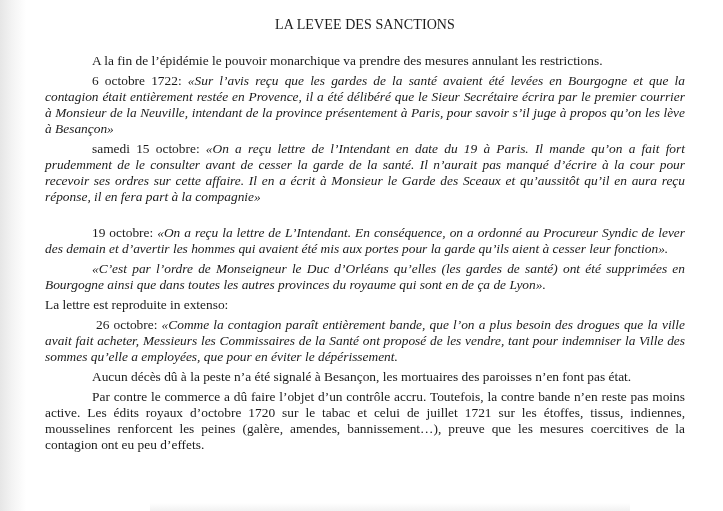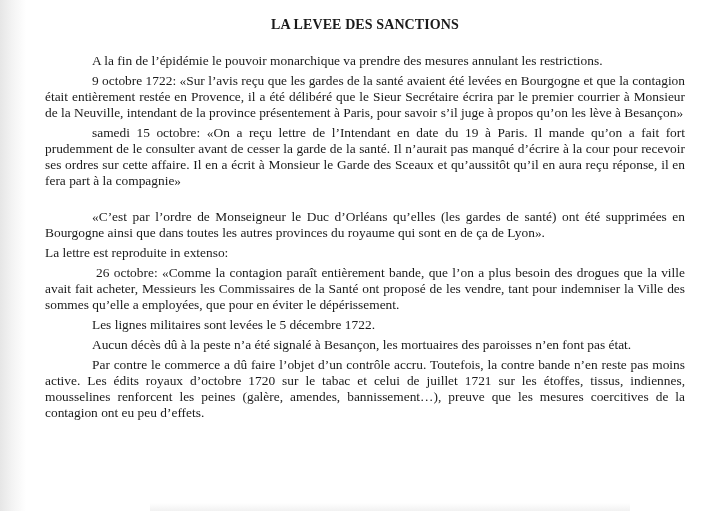--- a/index.html
+++ b/index.html
@@ -17,77 +17,77 @@
   .bottom-shade {
     position: absolute; left: 150px; top: 503px; width: 480px; height: 8px;
     background: linear-gradient(to bottom, #ffffff 0%, #ececec 100%);
     opacity: 0.7;
   }
   .page {
     position: absolute; left: 41px; top: 0; width: 648px;
   }
   .title {
     position: absolute; left: 0; width: 648px; top: 17px;
-    text-align: center; font-weight: bold; font-size: 14px;
+    text-align: center; font-weight: normal; font-size: 14px;
     letter-spacing: 0.1px; margin: 0;
   }
   .body {
     position: absolute; left: 0; top: 49px; width: 648px;
     font-size: 13.4px; line-height: 16px;
     text-align: justify;
   }
   .p { margin: 4px; text-indent: 47px; }
   .p.noindent { text-indent: 0; }
   .p.indent-more { text-indent: 51px; }
   .gap { height: 12px; }
-  .it { }
+  .it { font-style: italic; }
   .last-line-left { text-align-last: left; }
 </style>
 </head>
 <body>
 
 <div class="left-shade"></div>
 <div class="bottom-shade"></div>
 
 <div class="page">
   <h1 class="title">LA LEVEE DES SANCTIONS</h1>
 
   <div class="body">
     <p class="p last-line-left">
       <span>A la fin de l’épidémie le pouvoir monarchique va prendre des mesures annulant les restrictions.</span>
     </p>
 
     <p class="p last-line-left">
-      <span>9 octobre 1722: </span><span class="it">«Sur l’avis reçu que les gardes de la santé avaient été levées en Bourgogne et que la contagion était entièrement restée en Provence, il a été délibéré que le Sieur Secrétaire écrira par le premier courrier à Monsieur de la Neuville, intendant de la province présentement à Paris, pour savoir s’il juge à propos qu’on les lève à Besançon»</span>
+      <span>6 octobre 1722: </span><span class="it">«Sur l’avis reçu que les gardes de la santé avaient été levées en Bourgogne et que la contagion était entièrement restée en Provence, il a été délibéré que le Sieur Secrétaire écrira par le premier courrier à Monsieur de la Neuville, intendant de la province présentement à Paris, pour savoir s’il juge à propos qu’on les lève à Besançon»</span>
     </p>
 
     <p class="p last-line-left">
       <span>samedi 15 octobre: </span><span class="it">«On a reçu lettre de l’Intendant en date du 19 à Paris. Il mande qu’on a fait fort prudemment de le consulter avant de cesser la garde de la santé. Il n’aurait pas manqué d’écrire à la cour pour recevoir ses ordres sur cette affaire. Il en a écrit à Monsieur le Garde des Sceaux et qu’aussitôt qu’il en aura reçu réponse, il en fera part à la compagnie»</span>
     </p>
 
     <div class="gap"></div>
 
+    <p class="p last-line-left">
+      <span>19 octobre: </span><span class="it">«On a reçu la lettre de L’Intendant. En conséquence, on a ordonné au Procureur Syndic de lever des demain et d’avertir les hommes qui avaient été mis aux portes pour la garde qu’ils aient à cesser leur fonction».</span>
+    </p>
 
     <p class="p last-line-left">
       <span class="it">«C’est par l’ordre de Monseigneur le Duc d’Orléans qu’elles (les gardes de santé) ont été supprimées en Bourgogne ainsi que dans toutes les autres provinces du royaume qui sont en de ça de Lyon».</span>
     </p>
 
     <p class="p noindent last-line-left">
       <span>La lettre est reproduite in extenso:</span>
     </p>
 
     <p class="p indent-more last-line-left">
       <span>26 octobre: </span><span class="it">«Comme la contagion paraît entièrement bande, que l’on a plus besoin des drogues que la ville avait fait acheter, Messieurs les Commissaires de la Santé ont proposé de les vendre, tant pour indemniser la Ville des sommes qu’elle a employées, que pour en éviter le dépérissement.</span>
     </p>
 
 
 
-    <p class="p last-line-left">
-      <span>Les lignes militaires sont levées le 5 décembre 1722.</span>
-    </p>
 
 
     <p class="p last-line-left">
       <span>Aucun décès dû à la peste n’a été signalé à Besançon, les mortuaires des paroisses n’en font pas état.</span>
     </p>
 
     <p class="p last-line-left">
       <span>Par contre le commerce a dû faire l’objet d’un contrôle accru. Toutefois, la contre bande n’en reste pas moins active. Les édits royaux d’octobre 1720 sur le tabac et celui de juillet 1721 sur les étoffes, tissus, indiennes, mousselines renforcent les peines (galère, amendes, bannissement…), preuve que les mesures coercitives de la contagion ont eu peu d’effets.</span>
     </p>
   </div>

